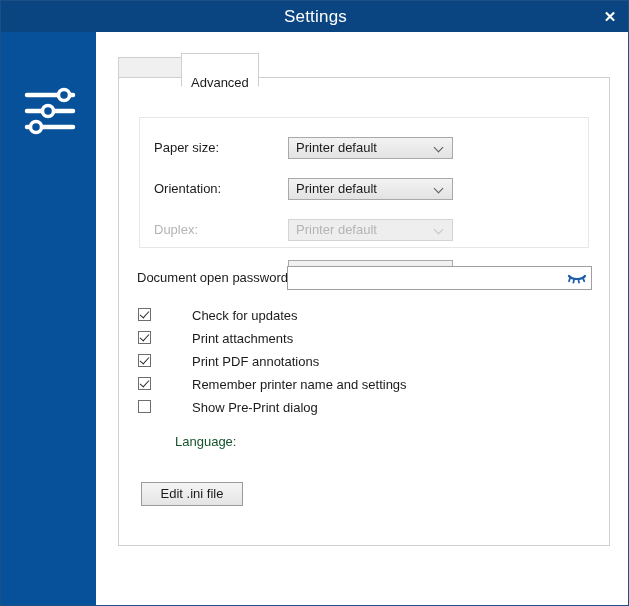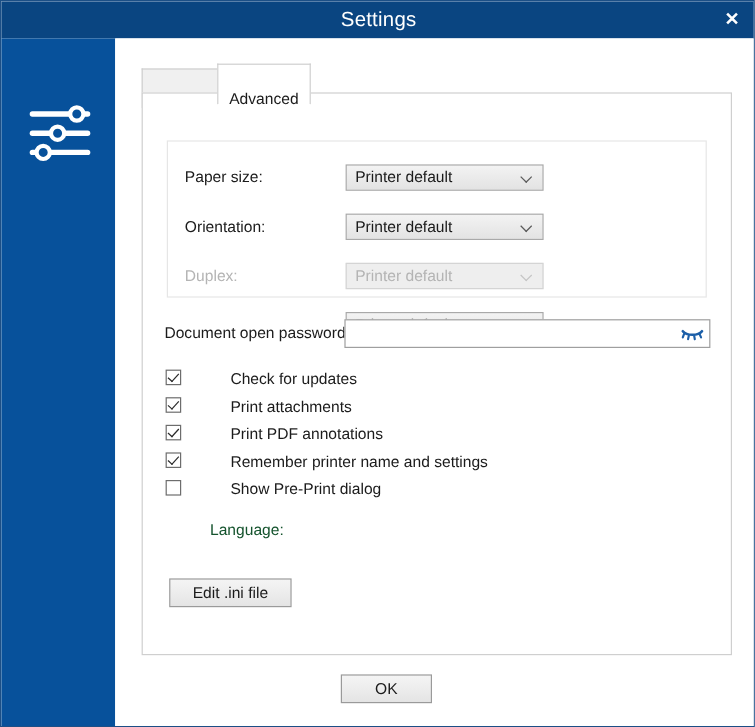--- a/index.html
+++ b/index.html
@@ -447,16 +447,15 @@
       </div>
 
       <div class="lang-row">
         <span class="lang-label">Language:</span>
       </div>
 
       <button class="ini-btn">Edit .ini file</button>
 
     </div>
 
-    <button class="btn-ok">OK</button>
 
   </div>
 </div>
 
 </body></html>

